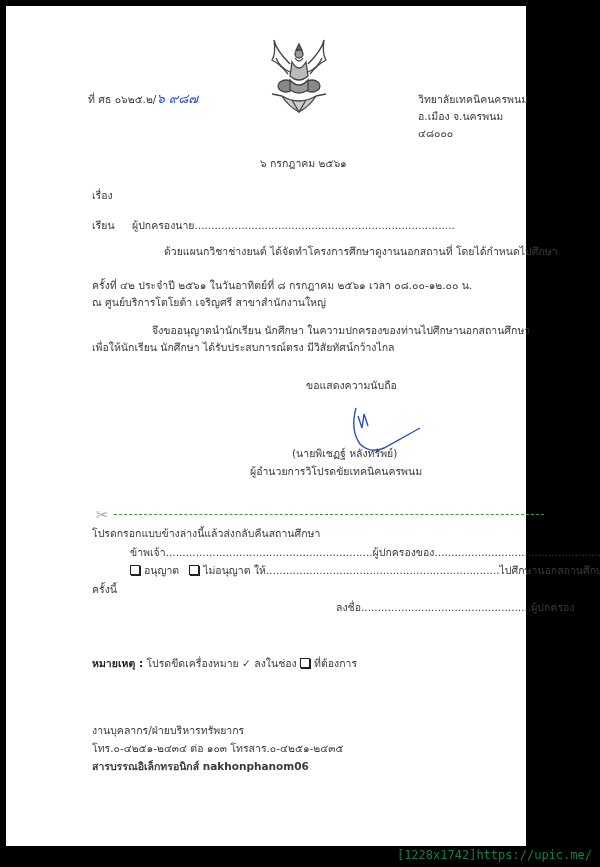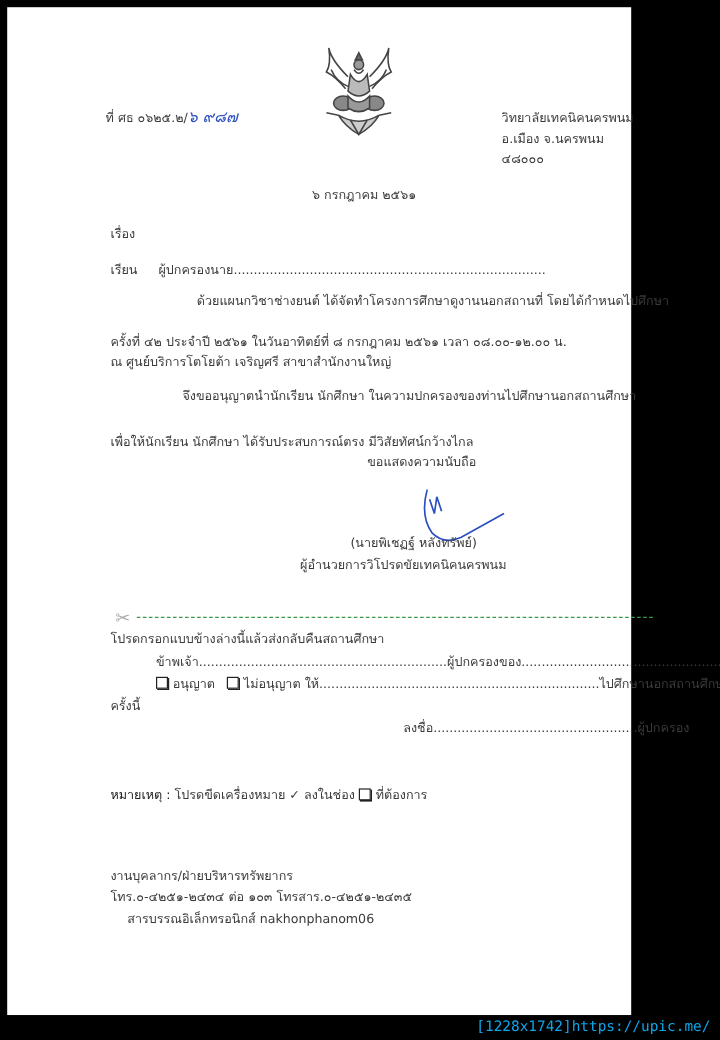--- a/index.html
+++ b/index.html
@@ -10,24 +10,24 @@
   .page {
     position:absolute; left:6px; top:6px; width:520px; height:840px;
     background:#fff;
   }
   .t { position:absolute; font-size:10.5px; line-height:14px; white-space:nowrap; color:#3a3a3a; }
   .garuda { position:absolute; left:262px; top:32px; width:62px; height:78px; }
   .ref-num { color:#2b4fbf; font-style:italic; font-size:13px; }
   .cut-line { position:absolute; left:108px; top:508px; width:430px; border-top:1.5px dashed #3a9a48; }
   .scissors { position:absolute; left:90px; top:500px; font-size:15px; color:#aaa; }
   .box { display:inline-block; width:8px; height:8px; border:1.5px solid #222; margin-right:4px; vertical-align:-1px; box-shadow:1px 1px 0 #222; }
-  .bold { font-weight:normal; color:#222; }
+  .bold { font-weight:bold; color:#222; }
   .sig { position:absolute; left:340px; top:396px; width:100px; height:60px; }
   .footer-bar { position:absolute; left:0; top:846px; width:600px; height:21px; background:#000; }
-  .watermark { position:absolute; right:8px; top:848px; font-size:12px; color:#0ea5e9; font-family:"DejaVu Sans Mono", monospace; }
+  .watermark { position:absolute; right:8px; top:848px; font-size:12px; color:#15803d; font-family:"DejaVu Sans Mono", monospace; }
 </style>
 </head>
 <body>
 
 <div class="page">
 
   <svg class="garuda" viewBox="0 0 62 78">
     <g fill="none" stroke="#444" stroke-width="1.3">
       <path d="M31 6 l-3 6 h6 z" fill="#666"></path>
       <circle cx="31" cy="16" r="4" fill="#999"></circle>
@@ -58,21 +58,21 @@
   <div class="t" style="left:86px; top:182px;">เรื่อง</div>
 
   <div class="t" style="left:86px; top:212px;">เรียน</div>
   <div class="t" style="left:126px; top:212px;">ผู้ปกครองนาย..............................................................................</div>
 
   <div class="t" style="left:158px; top:238px;">ด้วยแผนกวิชาช่างยนต์ ได้จัดทำโครงการศึกษาดูงานนอกสถานที่ โดยได้กำหนดไปศึกษา</div>
   <div class="t" style="left:86px; top:272px;">ครั้งที่ ๔๒ ประจำปี ๒๕๖๑  ในวันอาทิตย์ที่  ๘ กรกฎาคม ๒๕๖๑   เวลา ๐๘.๐๐-๑๒.๐๐ น.</div>
   <div class="t" style="left:146px; top:317px;">จึงขออนุญาตนำนักเรียน นักศึกษา ในความปกครองของท่านไปศึกษานอกสถานศึกษา</div>
 
   <div class="t" style="left:86px; top:289px;">ณ  ศูนย์บริการโตโยต้า เจริญศรี สาขาสำนักงานใหญ่</div>
-  <div class="t" style="left:86px; top:334px;margin-top:22px;">เพื่อให้นักเรียน นักศึกษา ได้รับประสบการณ์ตรง มีวิสัยทัศน์กว้างไกล</div>
+  <div class="t" style="left:86px; top:334px;">เพื่อให้นักเรียน นักศึกษา ได้รับประสบการณ์ตรง มีวิสัยทัศน์กว้างไกล</div>
 
   <div class="t" style="left:300px; top:372px;">ขอแสดงความนับถือ</div>
 
   <svg class="sig" viewBox="0 0 100 60">
     <path d="M10 6 q-6 22 4 36 q10 10 24 4 q18 -10 36 -20 M12 14 l4 12 l2 -14 l4 12" fill="none" stroke="#2a4fc0" stroke-width="1.4"></path>
   </svg>
 
   <div class="t" style="left:286px; top:440px;">(นายพิเชฏฐ์    หลังทรัพย์)</div>
   <div class="t" style="left:244px; top:458px;">ผู้อำนวยการวิโปรดขัยเทคนิคนครพนม</div>
 
@@ -95,17 +95,17 @@
   <div class="t" style="left:86px; top:650px;">
     <span class="bold">หมายเหตุ :</span>
     <span>โปรดขีดเครื่องหมาย</span>
     <span>✓</span>
     <span>ลงในช่อง</span>
     <span class="box"></span><span>ที่ต้องการ</span>
   </div>
 
   <div class="t" style="left:86px; top:717px;">งานบุคลากร/ฝ่ายบริหารทรัพยากร</div>
   <div class="t" style="left:86px; top:735px;">โทร.๐-๔๒๕๑-๒๔๓๔  ต่อ   ๑๐๓ โทรสาร.๐-๔๒๕๑-๒๔๓๕</div>
-  <div class="t" style="left:100px; top:753px;">สารบรรณอิเล็กทรอนิกส์  nakhonphanom06</div>
+  <div class="t" style="left:86px; top:753px;font-weight:bold;">สารบรรณอิเล็กทรอนิกส์  nakhonphanom06</div>
 </div>
 
 <div class="footer-bar"></div>
 <div class="watermark">[1228x1742]https://upic.me/</div>
 
 </body></html>

